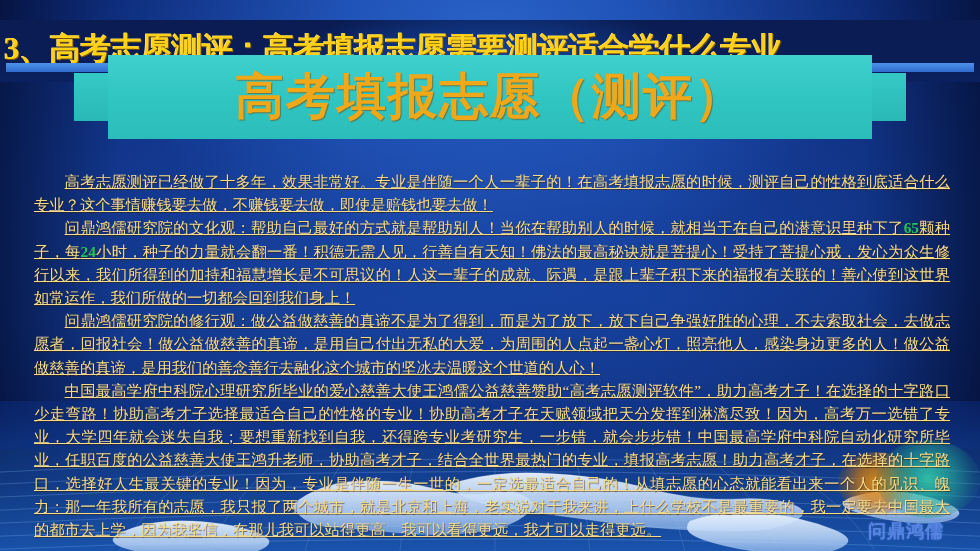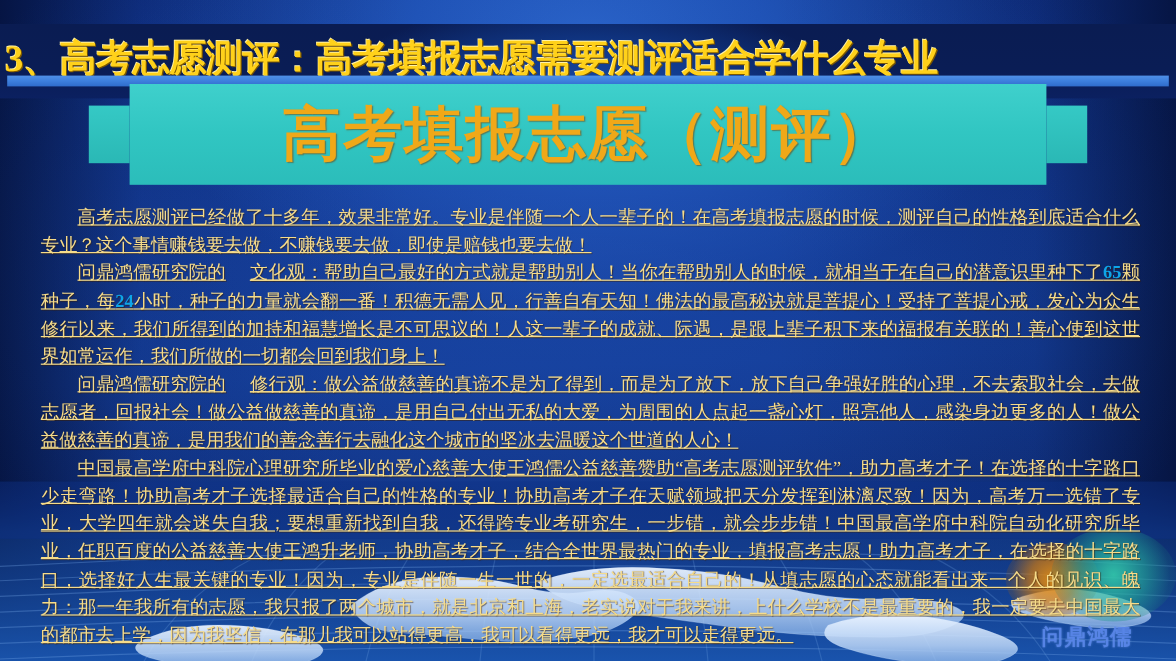--- a/index.html
+++ b/index.html
@@ -58,21 +58,21 @@
   .rule-bar {
     position: absolute;
     left: 6px; top: 63px;
     width: 968px; height: 9px;
     background: linear-gradient(180deg, #4f90e8 0%, #3d7fdd 50%, #2f6ccb 100%);
   }
 
   
   .ribbon-wrap {
     position: absolute;
-    left: 0; top: 70px;
+    left: 0; top: 55px;
     width: 980px; height: 84px;
   }
   .ribbon-center {
     position: absolute;
     left: 108px; top: 0;
     width: 764px; height: 84px;
     background: linear-gradient(180deg, #3fd0cc 0%, #31c6c2 48%, #2bbdba 100%);
   }
   .ribbon-tail {
     position: absolute;
@@ -133,22 +133,22 @@
     text-align: justify;
     text-shadow: 0.7px 0.7px 0.8px rgba(60,30,0,0.6);
     white-space: pre-wrap;
     word-break: break-all;
   }
   .body-text p {
     margin: 0;
     text-indent: 2em;
     text-decoration: underline;
   }
-  .u { text-decoration: underline; padding-left: 20px; }
-  .num { font-weight: bold; color: #0ea5e9; }
+  .u { text-decoration: underline; }
+  .num { font-weight: bold; color: #22c55e; }
 
   
   .watermark {
     position: absolute;
     left: 868px; top: 519px;
     font-size: 18px;
     font-weight: bold;
     letter-spacing: 1px;
     color: rgba(90,135,235,0.85);
     text-shadow: 0 0 2px rgba(140,180,255,0.5);

